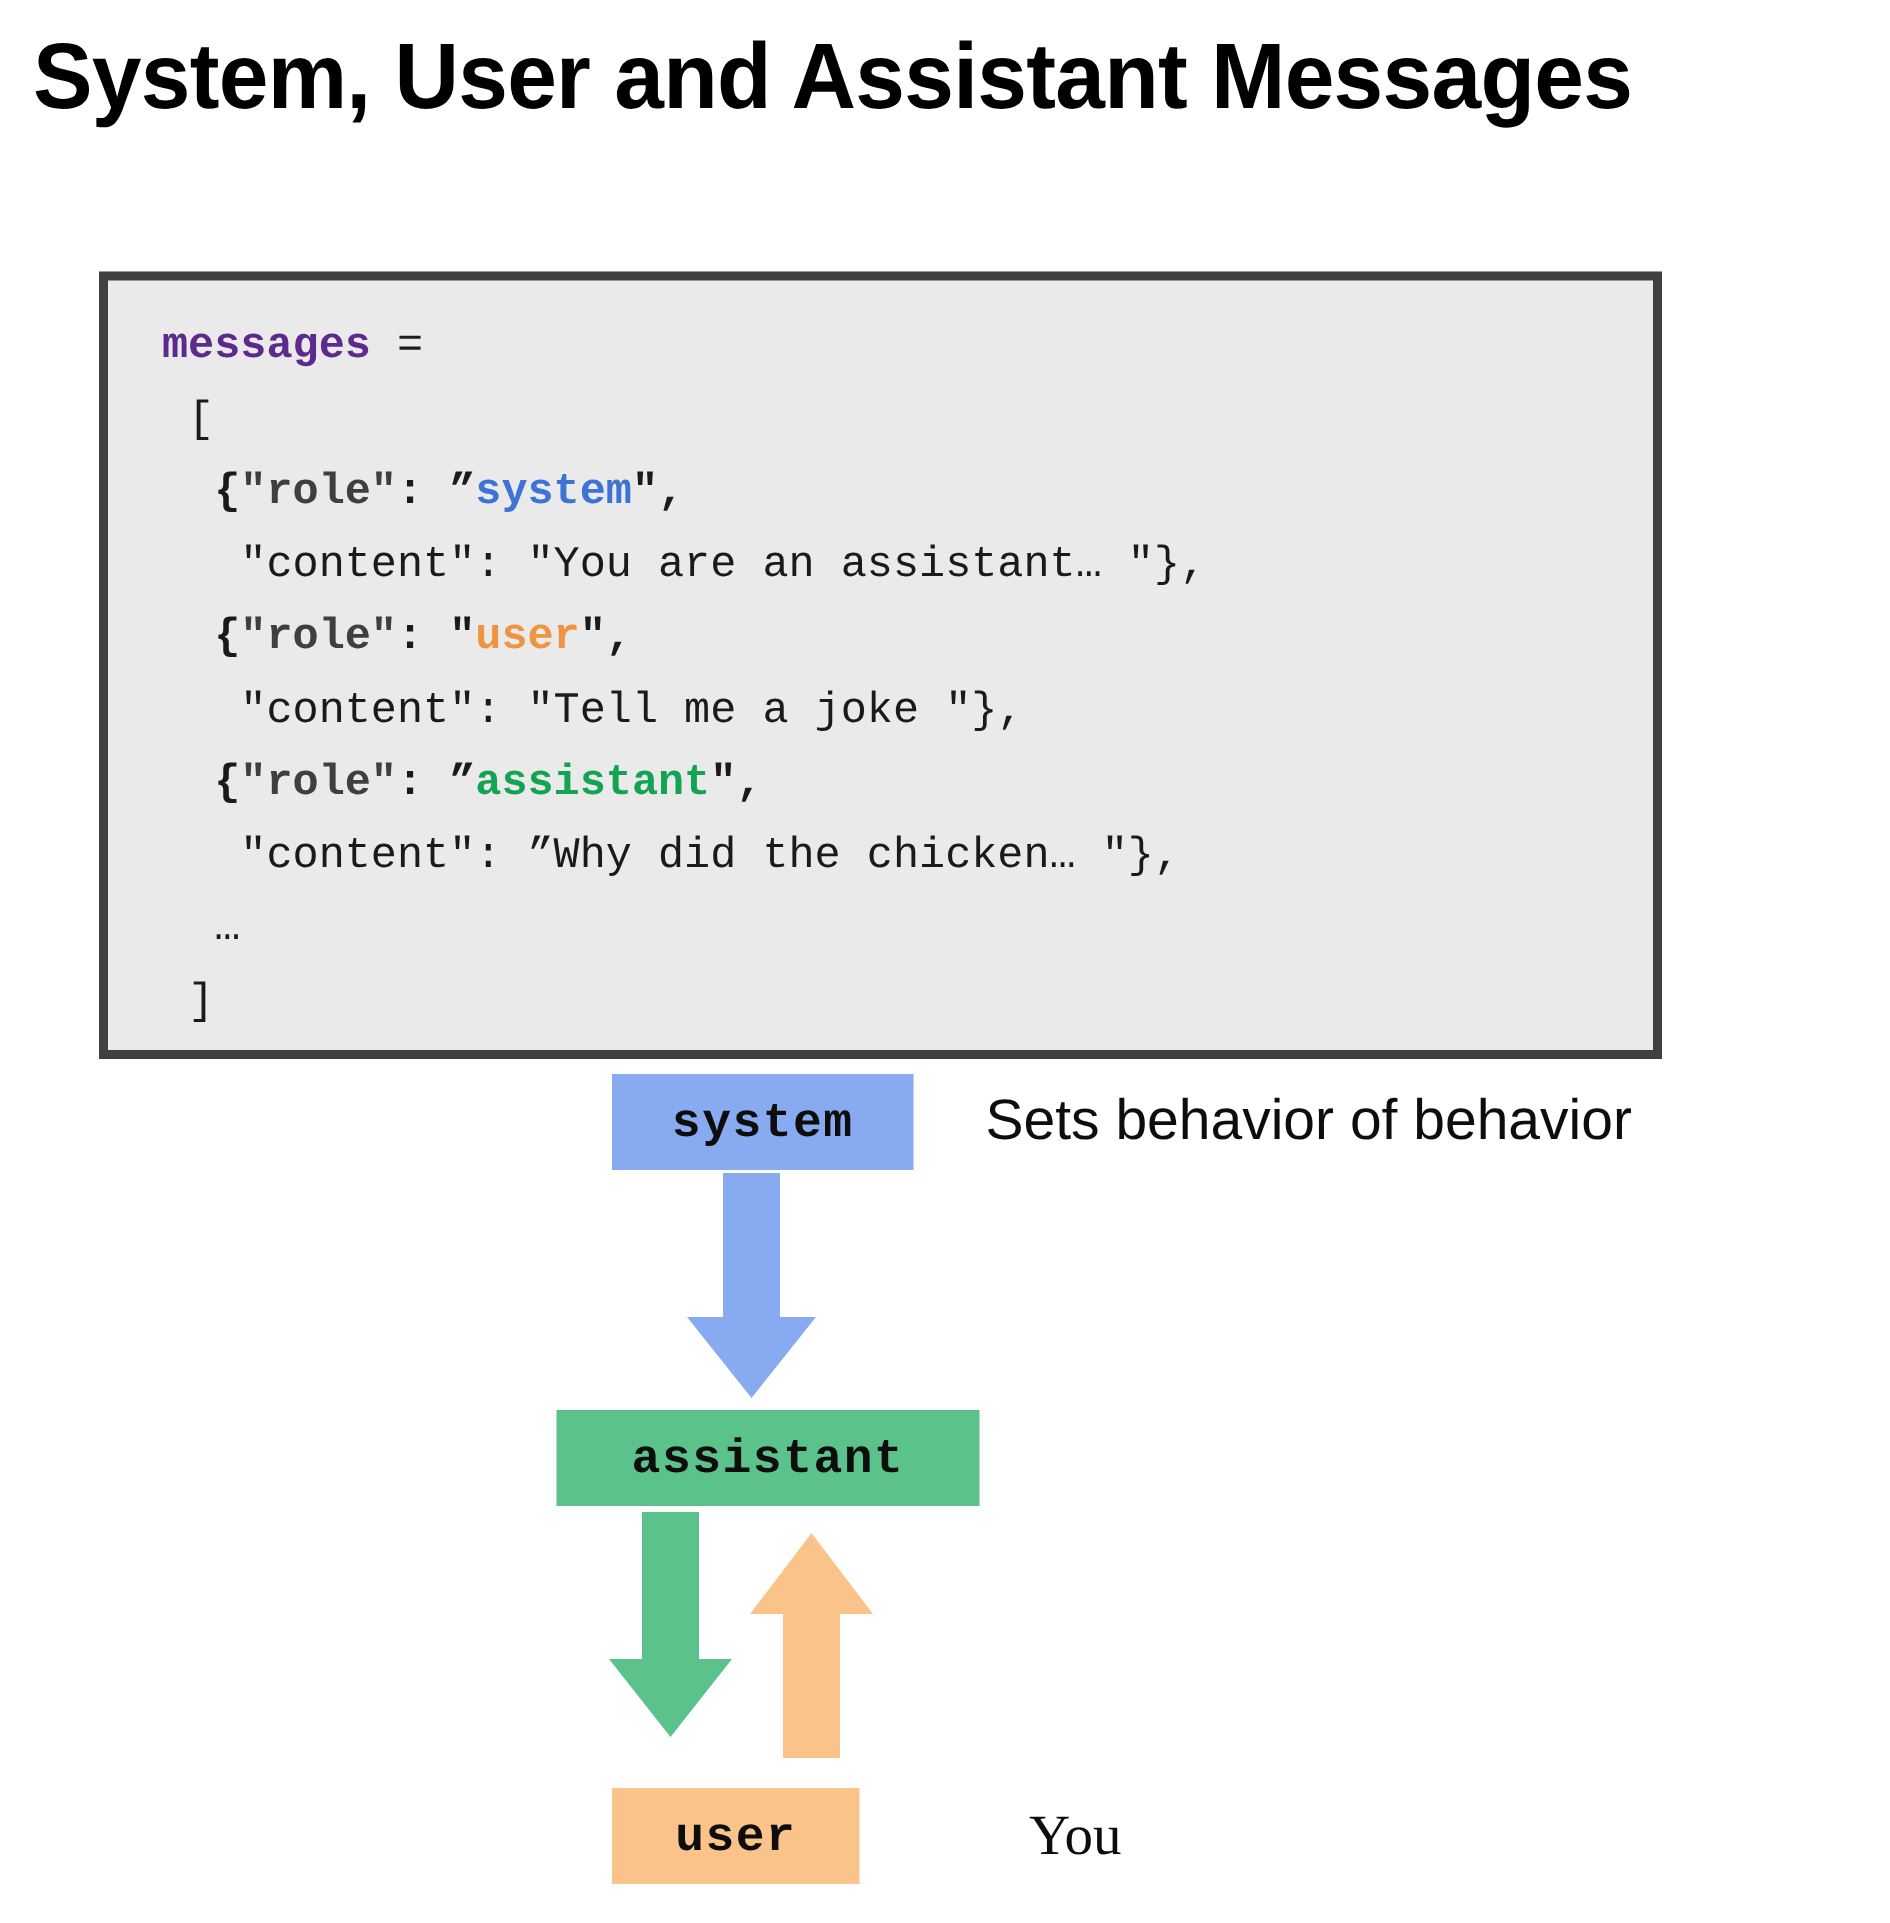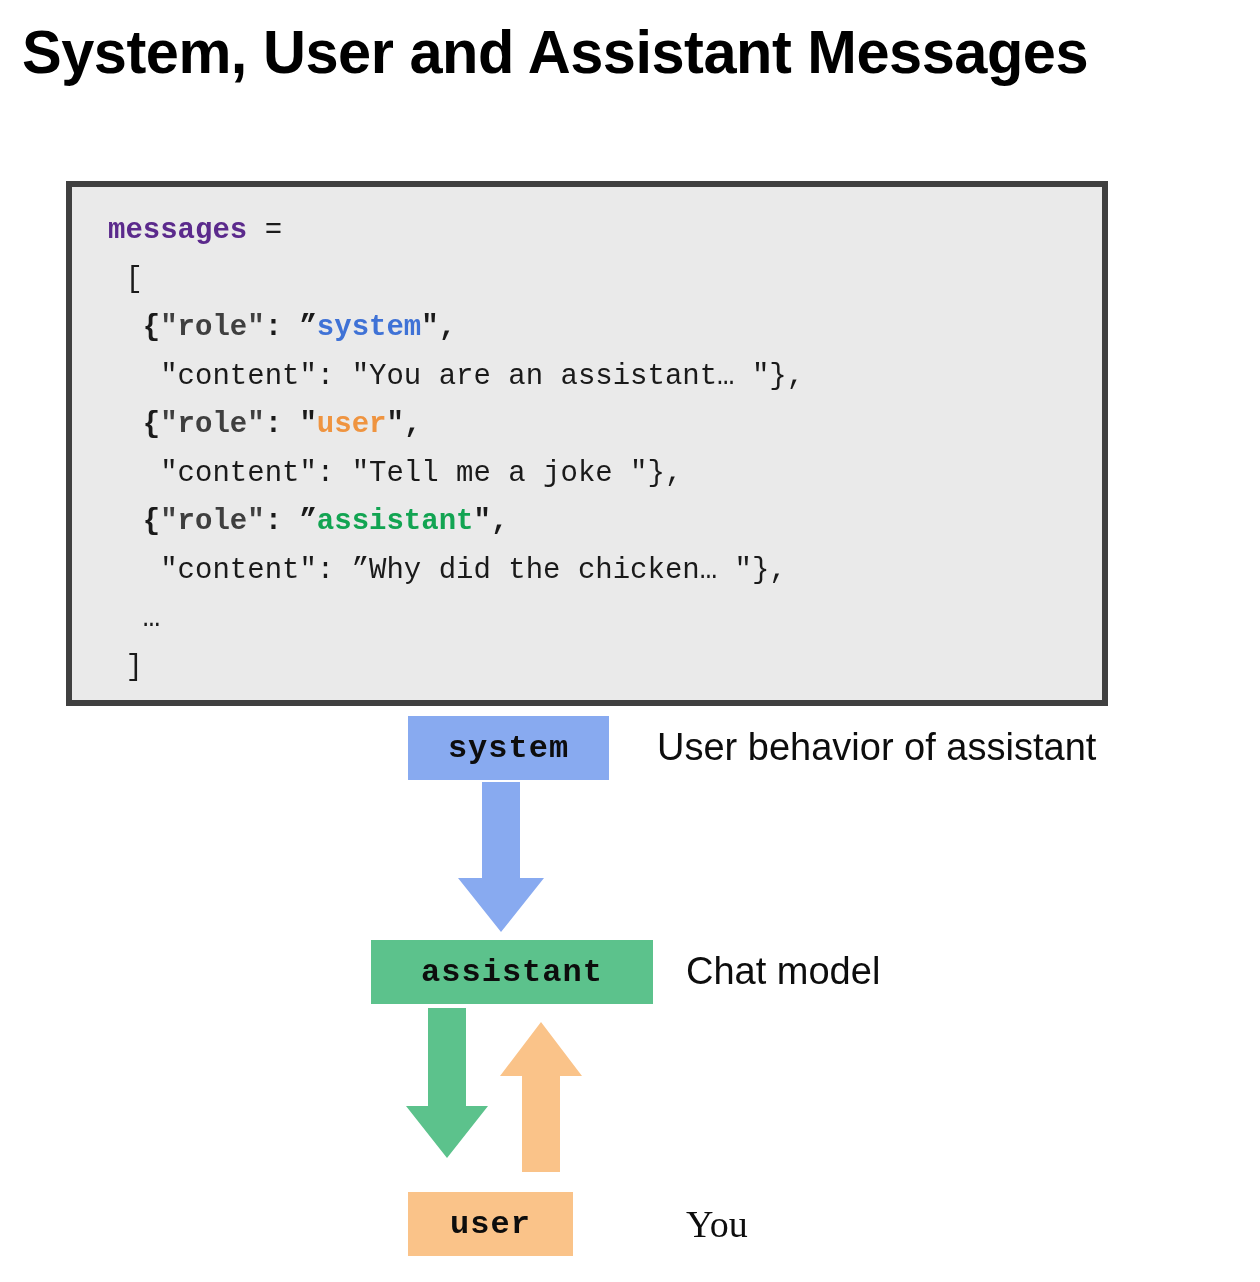--- a/index.html
+++ b/index.html
@@ -68,30 +68,29 @@
 
 <div class="codebox">
   <div class="code" id="code-lines"><span class="ln"><span class="tok-var">messages</span><span class="tok-plain"> =</span></span><span class="ln"><span class="tok-plain"> [</span></span><span class="ln"><span class="tok-punct">  {</span><span class="tok-key">"role"</span><span class="tok-punct">: </span><span class="tok-punct">”</span><span class="tok-sys">system</span><span class="tok-punct">",</span></span><span class="ln"><span class="tok-plain">   "content": "You are an assistant… "},</span></span><span class="ln"><span class="tok-punct">  {</span><span class="tok-key">"role"</span><span class="tok-punct">: </span><span class="tok-punct">"</span><span class="tok-usr">user</span><span class="tok-punct">",</span></span><span class="ln"><span class="tok-plain">   "content": "Tell me a joke "},</span></span><span class="ln"><span class="tok-punct">  {</span><span class="tok-key">"role"</span><span class="tok-punct">: </span><span class="tok-punct">”</span><span class="tok-asn">assistant</span><span class="tok-punct">",</span></span><span class="ln"><span class="tok-plain">   "content": ”Why did the chicken… "},</span></span><span class="ln"><span class="tok-plain">  …</span></span><span class="ln"><span class="tok-plain"> ]</span></span></div>
 </div>
 
 <div class="diagram">
 
   <div class="nodebox" id="box-system" style="background: rgb(136, 170, 240);">
     <span>system</span>
   </div>
-  <div class="sidelabel" id="label-system">User behavior of assistant</div>
+  <div class="sidelabel" id="label-system">Sets behavior of behavior</div>
 
   <svg class="arrow" style="left:456px; top:92px;" width="90" height="152" viewBox="0 0 90 152">
     <polygon points="26,0 64,0 64,96 88,96 45,150 2,96 26,96" fill="#88aaf0"></polygon>
   </svg>
 
   <div class="nodebox" id="box-assistant" style="background: rgb(92, 194, 140);">
     <span>assistant</span>
   </div>
-  <div class="sidelabel" id="label-assistant">Chat model</div>
 
   <svg class="arrow" style="left:404px; top:318px;" width="86" height="152" viewBox="0 0 86 152">
     <polygon points="24,0 62,0 62,98 84,98 43,150 2,98 24,98" fill="#5cc28c"></polygon>
   </svg>
 
   <svg class="arrow" style="left:498px; top:332px;" width="86" height="152" viewBox="0 0 86 152">
     <polygon points="43,0 84,54 62,54 62,150 24,150 24,54 2,54" fill="#fac389"></polygon>
   </svg>
 
   <div class="nodebox" id="box-user" style="background: rgb(250, 195, 137);">

